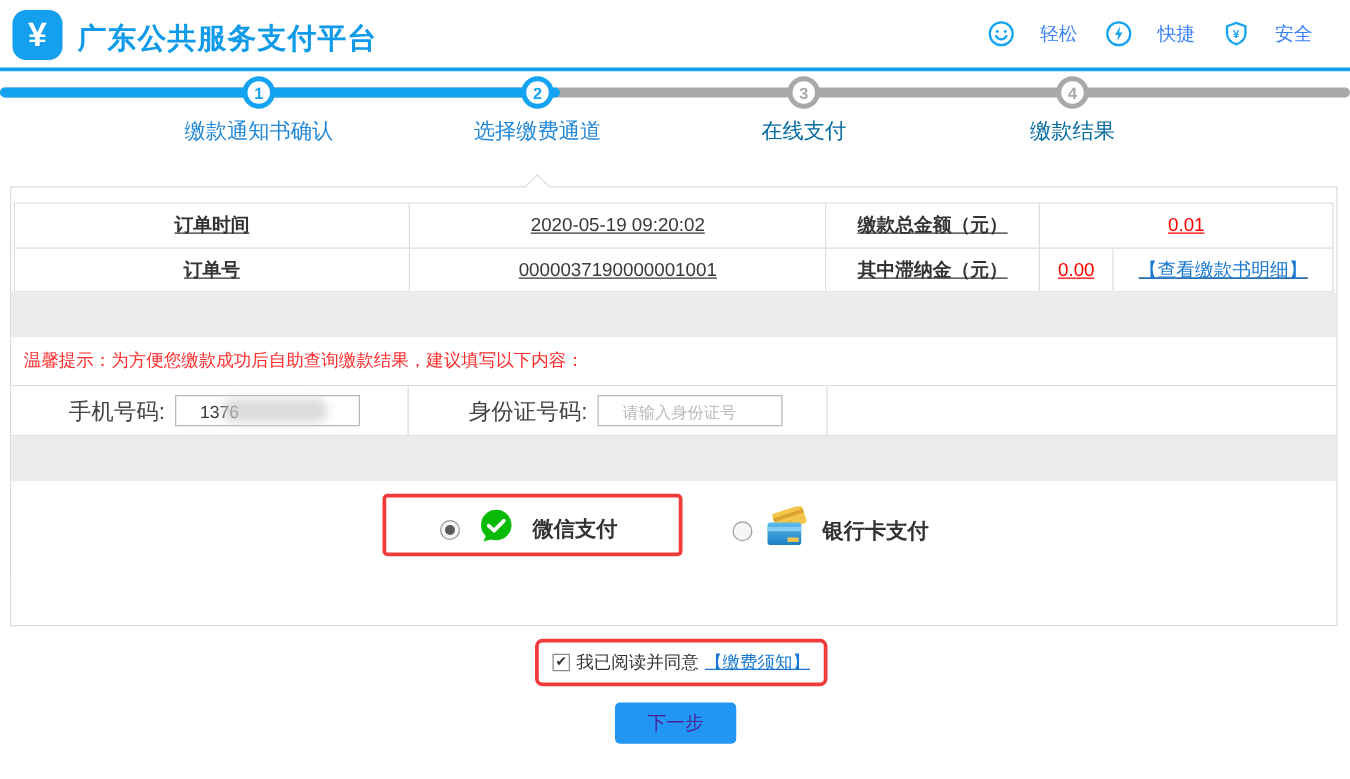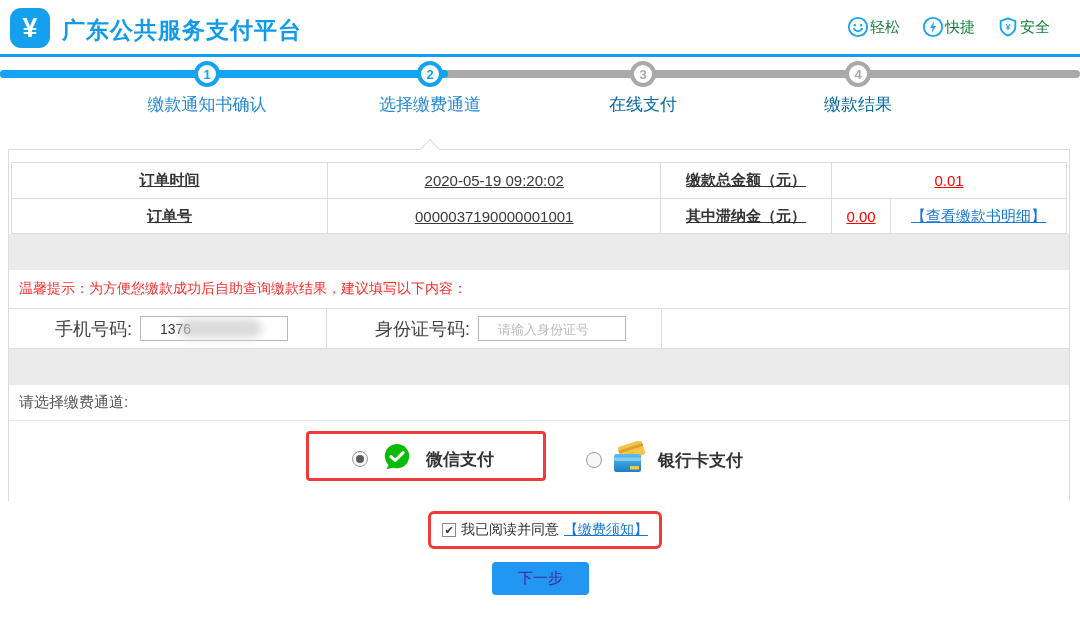--- a/index.html
+++ b/index.html
@@ -5,21 +5,21 @@
   * { margin:0; padding:0; box-sizing:border-box; }
   html,body { width:1080px; height:623px; background:#fff;
     font-family:"Liberation Sans","DejaVu Sans",sans-serif; position:relative; overflow:hidden; }
 
   
   .header { position:absolute; top:0; left:0; width:1080px; height:57px; border-bottom:3px solid #14A0EF; background:#fff; }
   .logo { position:absolute; left:10px; top:8px; width:40px; height:40px; background:#14A0EF; border-radius:11px;
           color:#fff; font-size:27px; font-weight:bold; display:flex; align-items:center; justify-content:center; }
   .title { position:absolute; left:62px; top:15px; font-size:23px; font-weight:bold; color:#0F9BEA; letter-spacing:1px; }
   .badges { position:absolute; right:30px; top:16px; display:flex; gap:22px; align-items:center; }
-  .badge { display:flex; align-items:center; gap:1px; font-size:15px; color:#15803d; }
+  .badge { display:flex; align-items:center; gap:20px; font-size:15px; color:#3b82f6; }
   .badge svg { display:block; }
 
   
   .bar-gray { position:absolute; top:70px; left:0; width:1080px; height:8px; background:#A9A9A9; border-radius:4px; }
   .bar-blue { position:absolute; top:70px; left:0; width:448px; height:8px; background:#14A3F1; border-radius:4px; }
   .step-circle { position:absolute; top:61px; width:26px; height:26px; border-radius:50%; background:#fff;
                  display:flex; align-items:center; justify-content:center; font-size:13px; font-weight:bold; }
   .step-circle.on  { border:4px solid #14A3F1; color:#14A3F1; }
   .step-circle.off { border:4px solid #A9A9A9; color:#A9A9A9; }
   .s1{left:194px;} .s2{left:417px;} .s3{left:630px;} .s4{left:845px;}
@@ -172,23 +172,20 @@
     </div>
     <div class="f-cell f-c2">
       <span class="f-label">身份证号码:</span>
       <input class="txt-input" type="text" placeholder="请输入身份证号" style="">
     </div>
     <div class="f-cell f-c3"></div>
   </div>
 
   <div class="band"></div>
 
-  <div class="channel-row">
-    <span>请选择缴费通道:</span>
-  </div>
 
   <div class="payment-row">
     <div class="hl-box wechat-hl"></div>
 
     <div class="pay-option opt1">
       <span class="radio sel"></span>
       <span>
         <svg width="30" height="30" viewBox="0 0 32 32">
             <polygon points="5,29 9,20 16,26" fill="#09BB07"></polygon>
             <circle cx="16" cy="15" r="13" fill="#09BB07"></circle>

